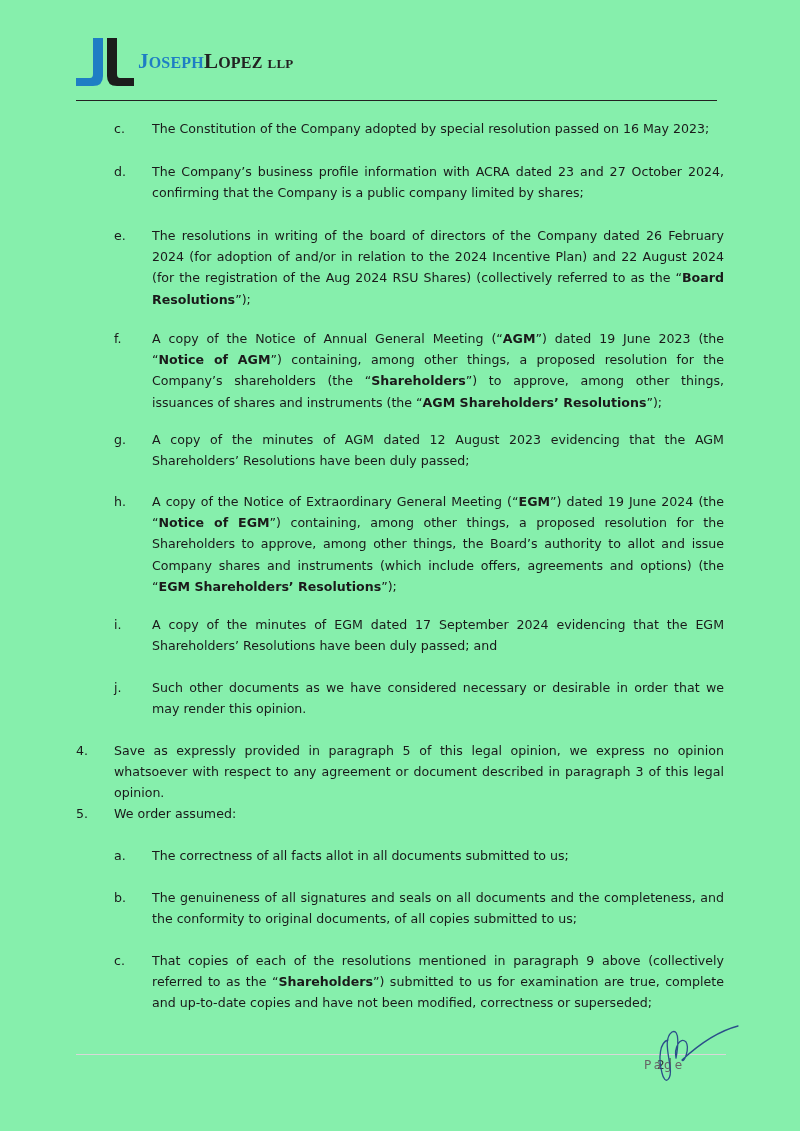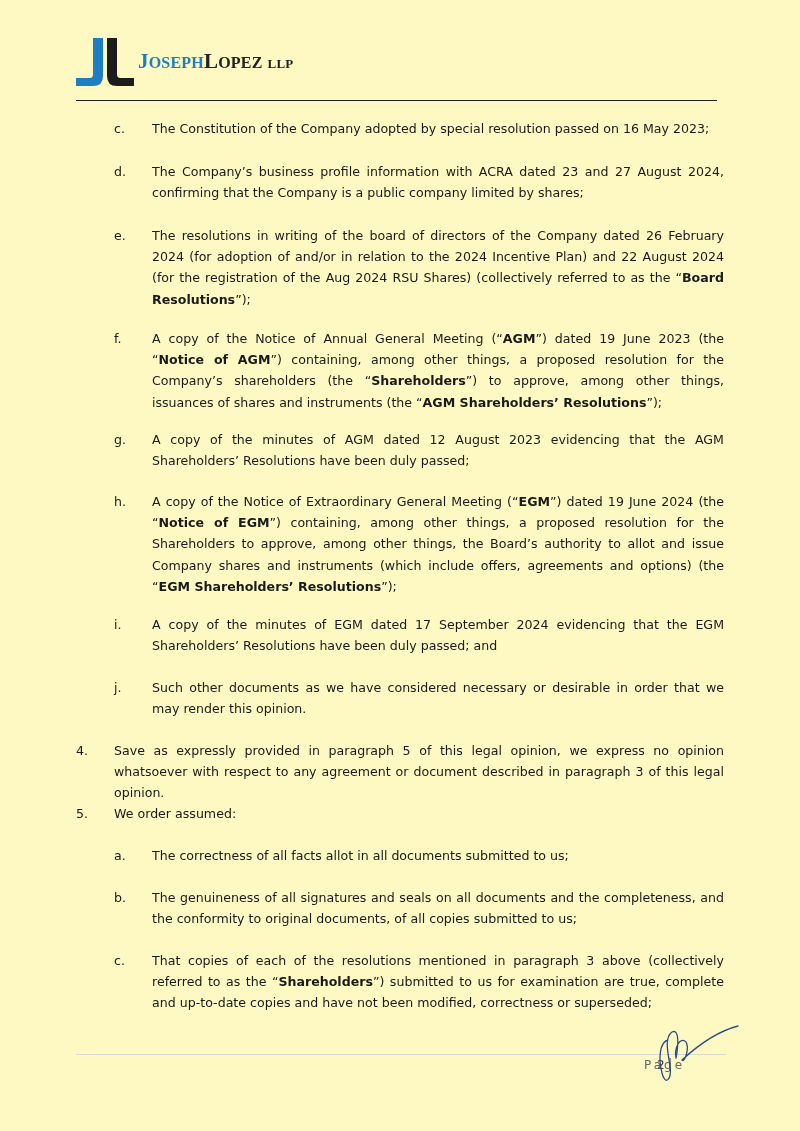--- a/index.html
+++ b/index.html
@@ -1,18 +1,18 @@
 <!DOCTYPE html>
 <html><head>
 <meta charset="utf-8">
 <style>
   html, body { margin:0; padding:0; background:#ffffff; }
   body { width:800px; height:1131px; position:relative; overflow:hidden;
          font-family:"DejaVu Sans", sans-serif; color:#1a1a1a; }
-  .page { position:absolute; left:0; top:0; width:800px; height:1131px; background:#fef9c3; }
+  .page { position:absolute; left:0; top:0; width:800px; height:1131px; background:#86efac; }
 
   
   .logo { position:absolute; left:76px; top:38px; width:58px; height:48px; }
   .firm { position:absolute; left:138px; top:49px; font-family:"Liberation Serif", serif; font-weight:bold;
           white-space:nowrap; letter-spacing:0.2px; }
   .firm .big { font-size:21px; }
   .firm .small { font-size:16px; }
   .firm .blue { color:#1e7ec4; }
   .firm .dark { color:#222; }
   .firm .llp { font-size:13px; color:#222; margin-left:5px; }
@@ -53,21 +53,21 @@
 
   <div class="header-rule"></div>
 
   <div id="body-items">
     <div class="para lvl2" style="top:118px">
         <span class="marker">c.</span>
         <span class="text"><span>The Constitution of the Company adopted by special resolution passed on 16 May 2023;</span></span>
       </div>
     <div class="para lvl2" style="top:161px">
         <span class="marker">d.</span>
-        <span class="text"><span>The Company’s business profile information with ACRA dated 23 and 27 August 2024, confirming that the Company is a public company limited by shares;</span></span>
+        <span class="text"><span>The Company’s business profile information with ACRA dated 23 and 27 October 2024, confirming that the Company is a public company limited by shares;</span></span>
       </div>
     <div class="para lvl2" style="top:225px">
         <span class="marker">e.</span>
         <span class="text"><span>The resolutions in writing of the board of directors of the Company dated 26 February 2024 (for adoption of and/or in relation to the 2024 Incentive Plan) and 22 August 2024 (for the registration of the Aug 2024 RSU Shares) (collectively referred to as the “</span><b>Board Resolutions</b><span>”);</span></span>
       </div>
     <div class="para lvl2" style="top:328px">
         <span class="marker">f.</span>
         <span class="text"><span>A copy of the Notice of Annual General Meeting (“</span><b>AGM</b><span>”) dated 19 June 2023 (the “</span><b>Notice of AGM</b><span>”) containing, among other things, a proposed resolution for the Company’s shareholders (the “</span><b>Shareholders</b><span>”) to approve, among other things, issuances of shares and instruments (the “</span><b>AGM Shareholders’ Resolutions</b><span>”);</span></span>
       </div>
     <div class="para lvl2" style="top:429px">
@@ -97,21 +97,21 @@
     <div class="para lvl2" style="top:845px">
         <span class="marker">a.</span>
         <span class="text"><span>The correctness of all facts allot in all documents submitted to us;</span></span>
       </div>
     <div class="para lvl2" style="top:887px">
         <span class="marker">b.</span>
         <span class="text"><span>The genuineness of all signatures and seals on all documents and the completeness, and the conformity to original documents, of all copies submitted to us;</span></span>
       </div>
     <div class="para lvl2" style="top:950px">
         <span class="marker">c.</span>
-        <span class="text"><span>That copies of each of the resolutions mentioned in paragraph 3 above (collectively referred to as the “</span><b>Shareholders</b><span>”) submitted to us for examination are true, complete and up-to-date copies and have not been modified, correctness or superseded;</span></span>
+        <span class="text"><span>That copies of each of the resolutions mentioned in paragraph 9 above (collectively referred to as the “</span><b>Shareholders</b><span>”) submitted to us for examination are true, complete and up-to-date copies and have not been modified, correctness or superseded;</span></span>
       </div>
   </div>
 
   <div class="footer-rule"></div>
   <span class="page-num">2</span>
   <span class="sep">|</span>
   <span class="page-word">Page</span>
 
   <svg class="signature" viewBox="0 0 95 70">
     <path d="M18 22 C10 24, 8 40, 12 55 C15 68, 22 62, 20 48 C18 34, 14 20, 22 14 C30 10, 28 30, 26 40 M26 40 C24 30, 30 18, 36 24 C40 30, 34 46, 32 42 M32 42 C45 30, 65 14, 88 8" fill="none" stroke="#2b4f8a" stroke-width="1.3" stroke-linecap="round"></path>

